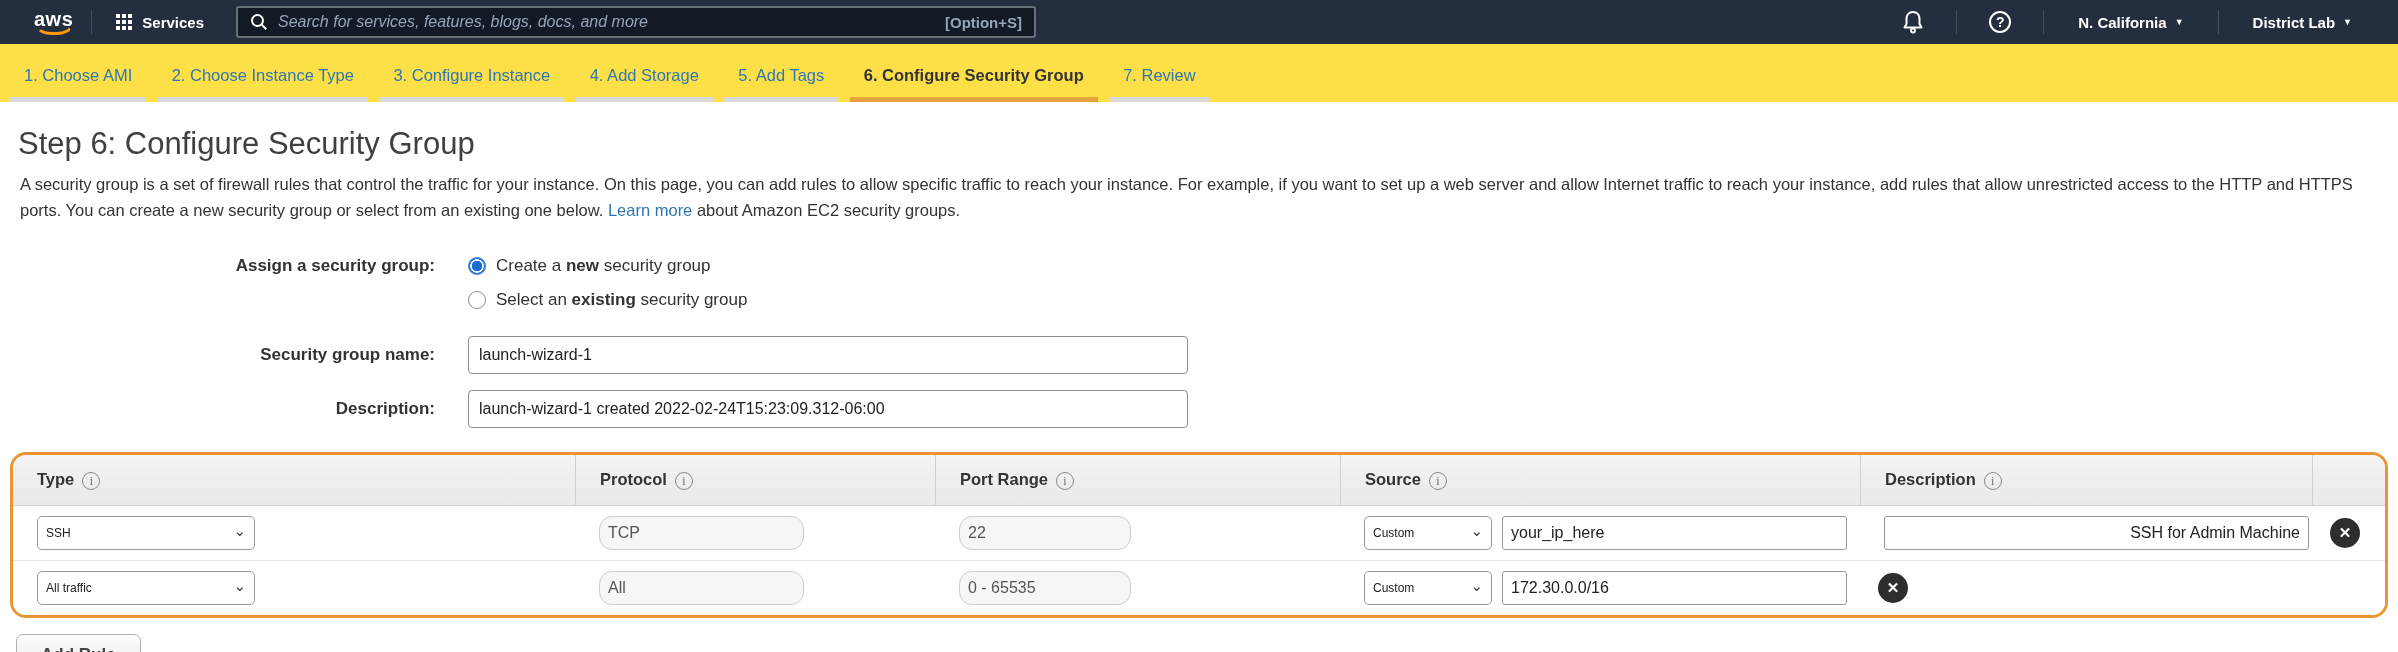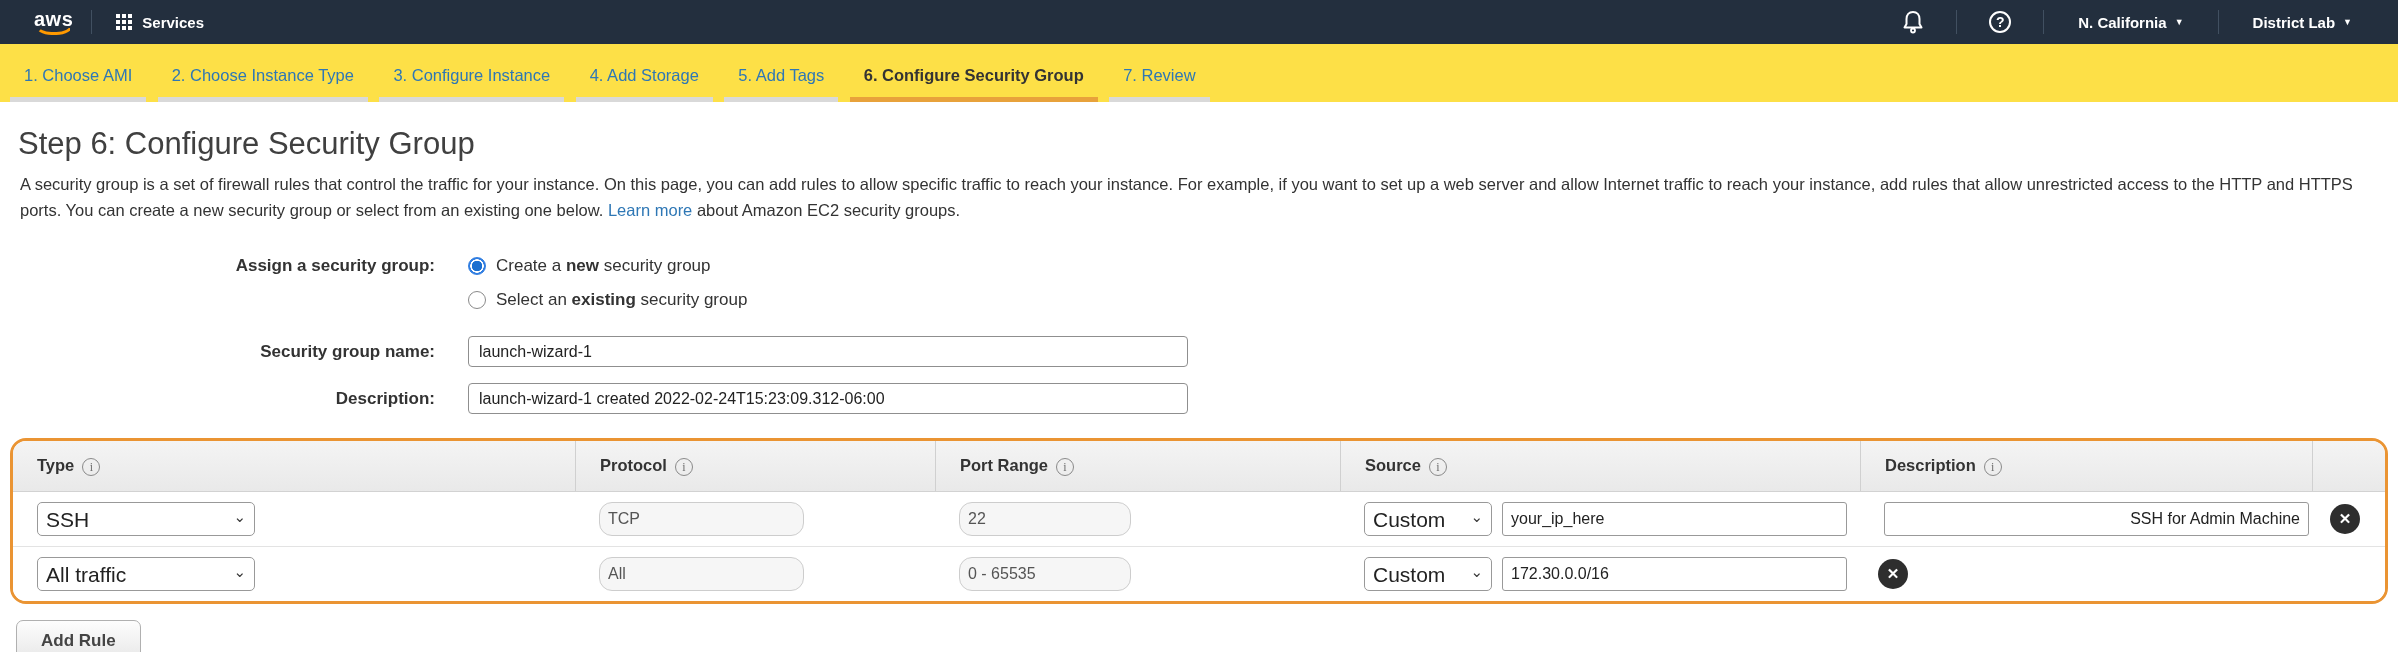--- a/index.html
+++ b/index.html
@@ -45,39 +45,39 @@
   
   .form { margin-top:33px; }
   .form-row { display:flex; align-items:center; margin-bottom:16px; }
   .form-row.radio-row { margin-bottom:14px; }
   .form-label { width:435px; text-align:right; font-weight:bold; font-size:17px; color:#333; flex:0 0 435px; }
   .form-ctl { margin-left:33px; display:flex; align-items:center; }
   .radio { width:18px; height:18px; border-radius:50%; background:#fff; border:1.5px solid #8a8a8a;
     display:inline-block; flex:0 0 18px; cursor:pointer; }
   .radio.sel { border:1.5px solid #2f7de1; background:radial-gradient(circle,#1b6fd0 0 5px,#fff 5.5px 6.5px,#2f7de1 7px); }
   .radio-text { margin-left:10px; font-size:17px; color:#333; cursor:pointer; }
-  .txt-input { width:720px; height:31px; border:1px solid #8f8f8f; border-radius:4px; padding:0 10px;
+  .txt-input { width:720px; height:38px; border:1px solid #8f8f8f; border-radius:4px; padding:0 10px;
     font-size:16px; color:#222; font-family:"Liberation Sans",sans-serif; background:#fff; }
 
   
   .rules-wrap { margin:24px 10px 0 10px; border:3px solid #ea9433; border-radius:16px;
     background:#fff; overflow:hidden; }
   .grid-cols { display:grid; grid-template-columns:562px 360px 405px 520px 452px 1fr; }
   .rt-header { background:linear-gradient(#f4f4f4,#e9e9e9); border-bottom:1px solid #d2d2d2; }
   .rt-hcell { padding:15px 0 15px 24px; font-weight:bold; font-size:16.5px; color:#333; }
   .rt-hcell + .rt-hcell { border-left:1px solid #d0d0d0; }
   .info-icon { display:inline-block; width:18px; height:18px; border:1px solid #8a8a8a; border-radius:50%;
     color:#6e6e6e; font-size:12px; line-height:16px; text-align:center; margin-left:8px;
     font-weight:normal; font-family:"Liberation Serif",serif; cursor:pointer; }
   .rt-row { background:#fff; }
   .rt-row + .rt-row { border-top:1px solid #e3e3e3; }
   .rt-cell { padding:10px 0 10px 24px; display:flex; align-items:center; gap:10px; }
   .sel-wrap { position:relative; display:inline-block; }
   .sel-wrap select { appearance:none; -webkit-appearance:none; height:34px; border:1.5px solid #999;
-    border-radius:5px; background:#fff; font-size:21px; color:#222; padding:0 28px 0 8px;
+    border-radius:5px; background:#fff; font-size:12px; color:#222; padding:0 28px 0 8px;
     font-family:"Liberation Sans",sans-serif; cursor:pointer; }
   .sel-wrap .chev { position:absolute; right:9px; top:45%; transform:translateY(-50%);
     font-size:15px; color:#333; pointer-events:none; line-height:0; }
   .type-select select { width:218px; }
   .src-select select { width:128px; }
   .ro-input { height:34px; background:#f6f6f6; border:1.5px solid #cdcdcd; border-radius:13px;
     color:#555; font-size:16px; padding:0 8px; font-family:"Liberation Sans",sans-serif; }
   .proto-input { width:205px; }
   .port-input { width:172px; }
   .src-input { width:345px; height:34px; border:1.5px solid #999; border-radius:3px; font-size:16px;
@@ -112,20 +112,30 @@
         <i></i>
         <i></i>
         <i></i>
         <i></i>
         <i></i>
         <i></i>
         <i></i>
     </span>
     <span class="services-label">Services</span>
   </div>
+  <div class="search-box">
+    <span class="search-icon">
+      <svg width="18" height="18" viewBox="0 0 18 18">
+          <circle cx="7.5" cy="7.5" r="5.5" fill="none" stroke="#fff" stroke-width="2"></circle>
+          <line x1="11.8" y1="11.8" x2="16.2" y2="16.2" stroke="#fff" stroke-width="2"></line>
+        </svg>
+    </span>
+    <input class="search-input" placeholder="Search for services, features, blogs, docs, and more" style="">
+    <span class="search-shortcut">[Option+S]</span>
+  </div>
   <div class="tb-right">
     <div class="tb-icon-btn">
       <svg width="22" height="24" viewBox="0 0 22 24">
         <path d="M11 2 C7 2 4.5 5 4.5 9 L4.5 14 L2.5 17.5 L19.5 17.5 L17.5 14 L17.5 9 C17.5 5 15 2 11 2 Z" fill="none" stroke="#fff" stroke-width="2" stroke-linejoin="round"></path>
         <circle cx="11" cy="20.5" r="2" fill="none" stroke="#fff" stroke-width="1.8"></circle>
       </svg>
     </div>
     <div class="tb-divider"></div>
     <div class="tb-icon-btn">
       <span class="help-circle">?</span>

